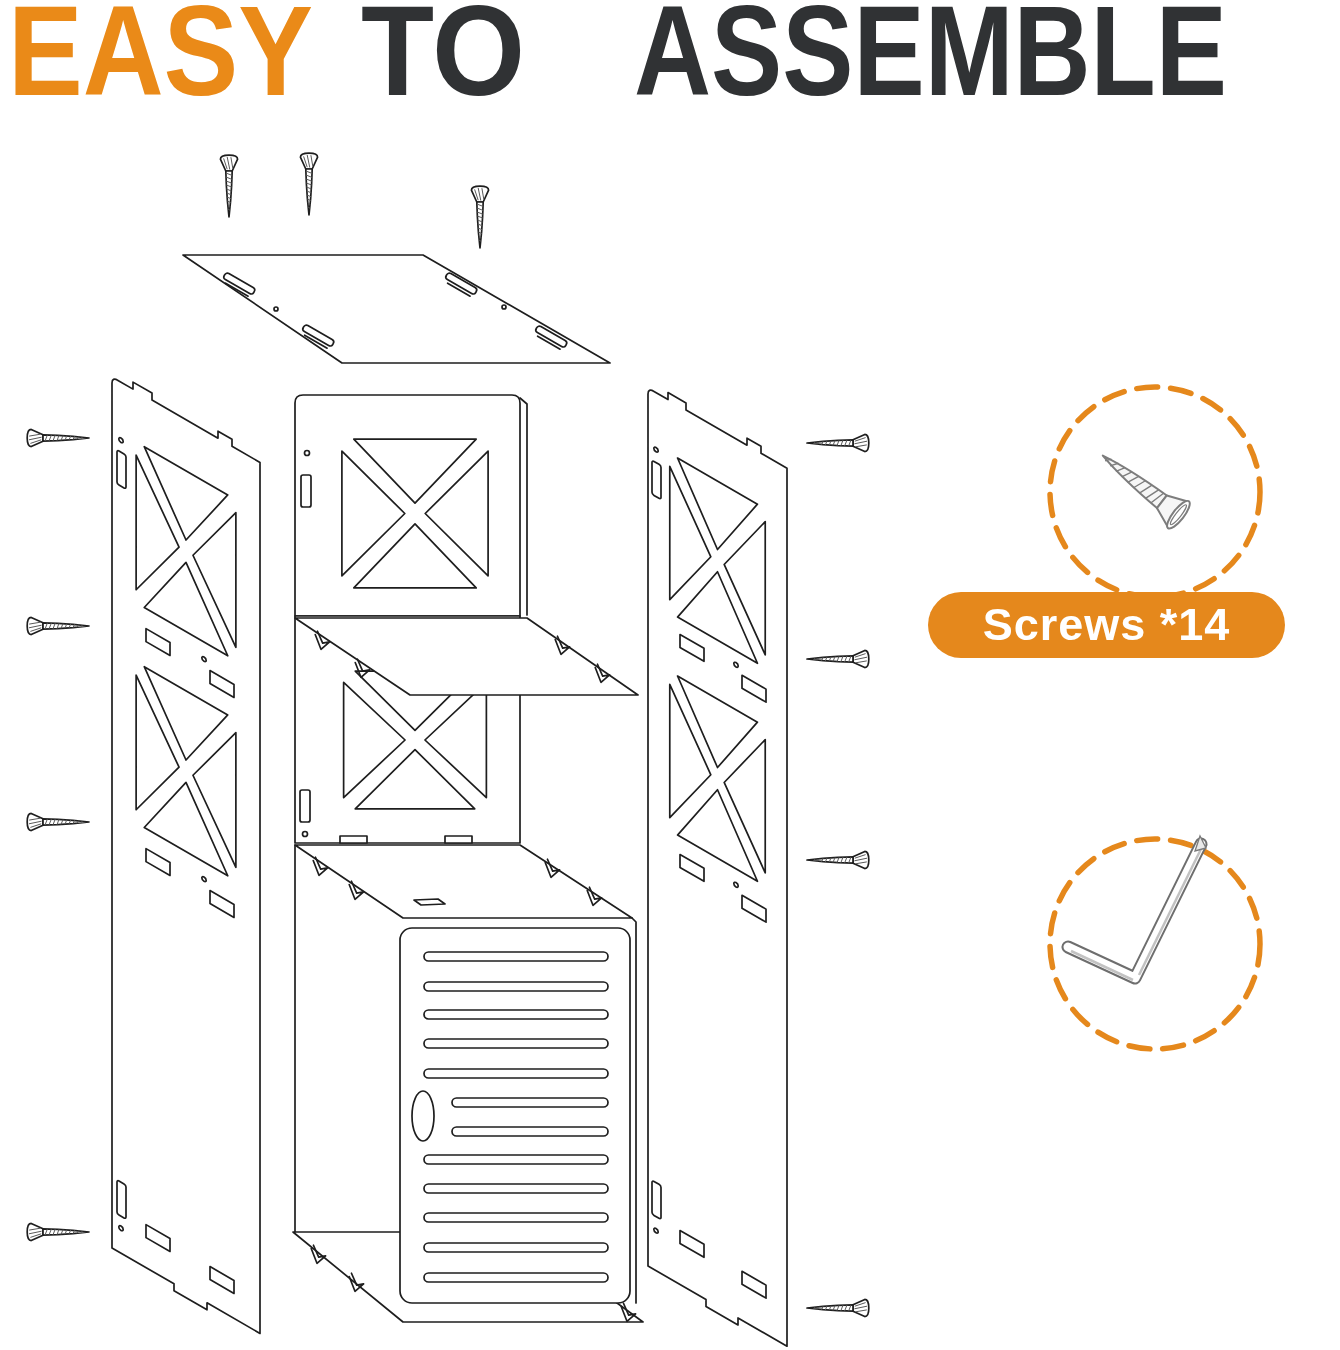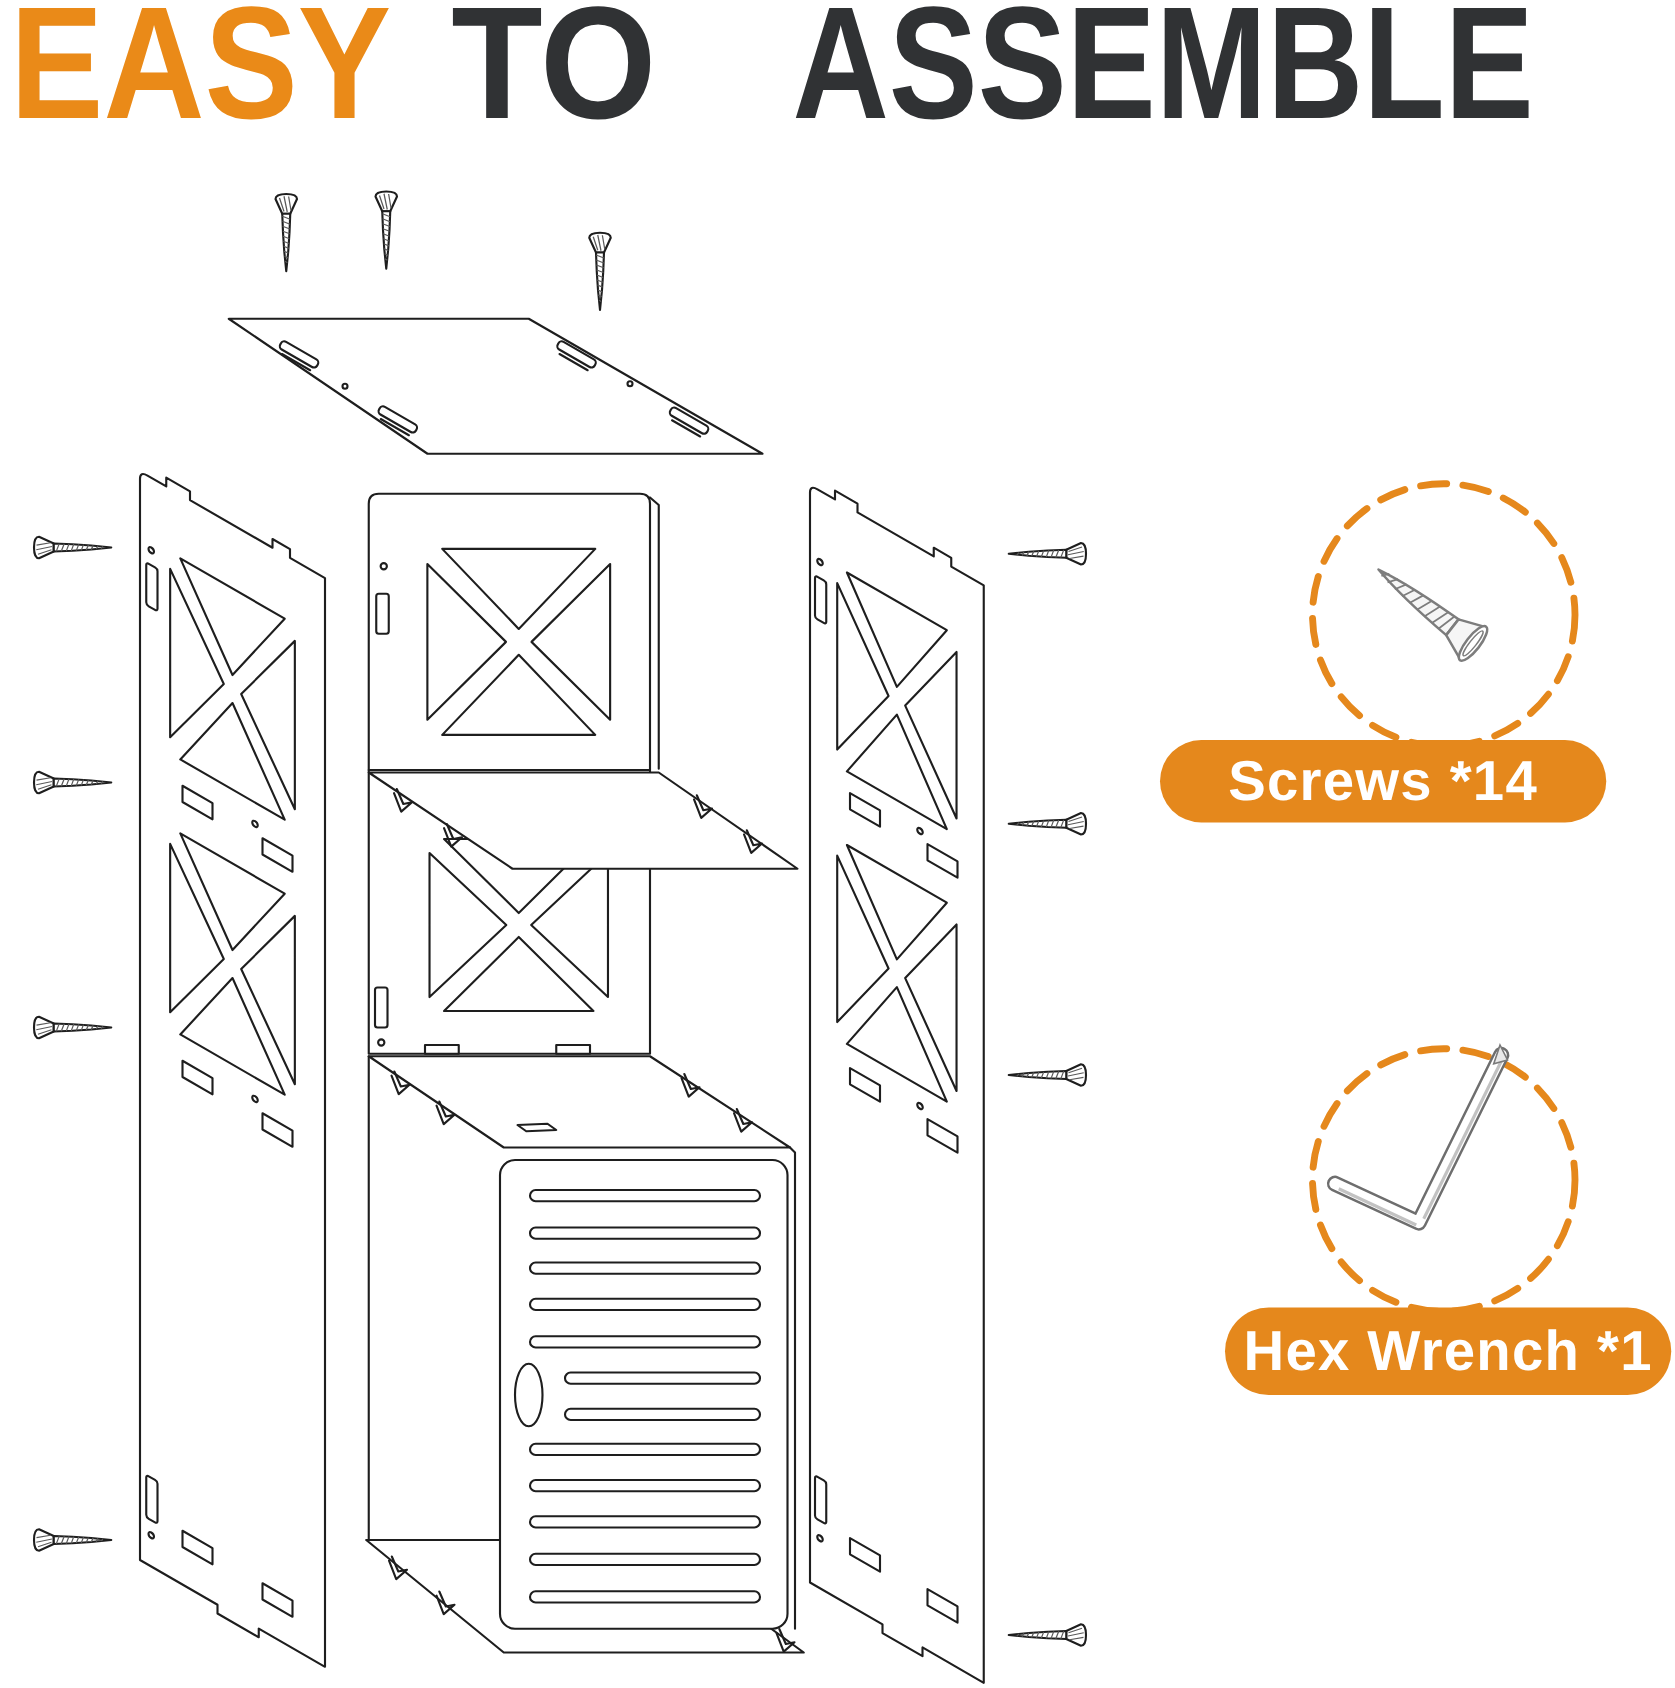--- a/index.html
+++ b/index.html
@@ -220,17 +220,14 @@
       <circle cx="115" cy="115" r="105" fill="none" stroke="#e5881c" stroke-width="5.5" stroke-dasharray="21 13" stroke-linecap="round"></circle>
       <g>
         <path d="M28,118 L95,149 L161,15" fill="none" stroke="#6e6e6e" stroke-width="13" stroke-linejoin="round" stroke-linecap="round"></path>
         <path d="M28,118 L95,149 L161,15" fill="none" stroke="#ffffff" stroke-width="9" stroke-linejoin="round" stroke-linecap="round"></path>
         <path d="M99,146 L162,18" stroke="#c2c2c2" stroke-width="2.5" fill="none"></path>
         <path d="M31,122 L93,151" stroke="#c2c2c2" stroke-width="2.5" fill="none"></path>
         <path d="M155,22 L160,7 L166,19 Z" fill="#e9e9e9" stroke="#7a7a7a" stroke-width="1.3"></path>
       </g>
     </svg>
   </div>
-  <div class="pill pill-hex">
-    <span>Hex Wrench *1</span>
-  </div>
 
 </div>
 
 </body></html>

